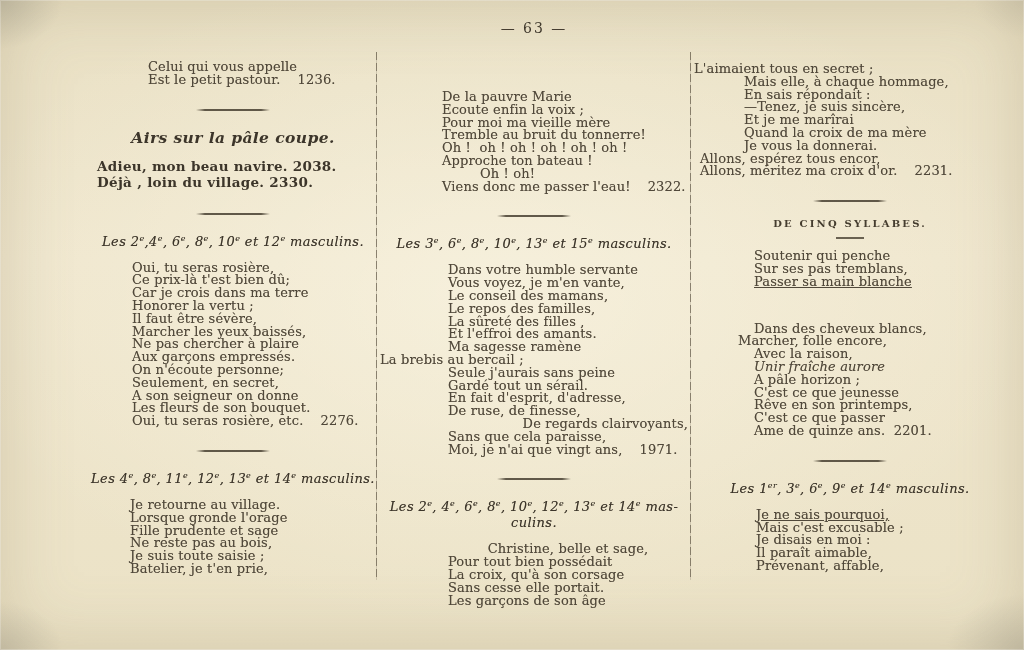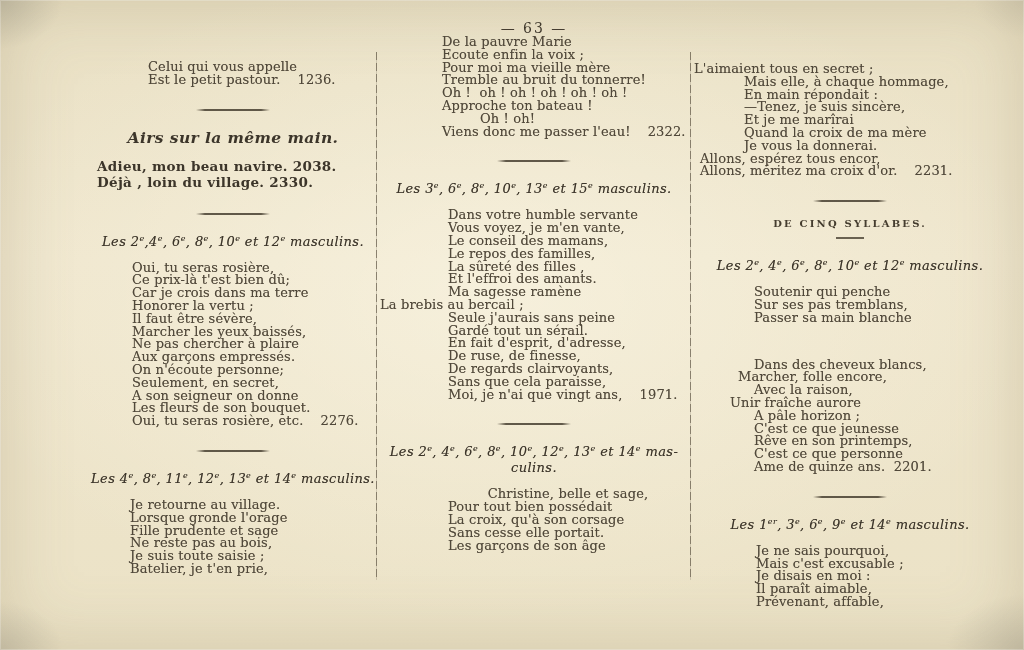--- a/index.html
+++ b/index.html
@@ -38,21 +38,21 @@
     position: absolute;
     top: 20px; left: 380px; width: 308px;
     text-align: center;
     font-size: 14px;
     letter-spacing: 2px;
     color: #3f382c;
   }
 
   .col { position: absolute; top: 0; }
   .col-left   { left: 90px;  width: 286px; padding-top: 50px; }
-  .col-center { left: 380px; width: 308px; padding-top: 25px; }
+  .col-center { left: 380px; width: 308px; padding-top: 80px; }
   .col-right  { left: 694px; width: 312px; padding-top: 52px; }
 
   .line { white-space: pre; }
 
   .block-poem { margin-top: 11px; font-size: 13px; line-height: 12.8px; color: #50483a; }
   .block-poem .line { letter-spacing: 0.15px; text-shadow: 0 0 0.5px rgba(70,60,45,.45); }
 
   .block-divider {
     width: 74px; height: 2px;
     margin: 22px auto 4px auto;
@@ -115,21 +115,21 @@
   <div class="page-number">— 63 —</div>
   <div class="vrule left"></div>
   <div class="vrule right"></div>
   <div class="col col-left">
       <div class="block block-poem">
         <div class="line" style="margin-left: 58px;">Celui qui vous appelle</div>
         <div class="line" style="margin-left: 58px;">Est le petit pastour.    1236.</div>
       </div>
       <div class="block block-divider"></div>
       <div class="block block-air-title">
-        <div class="line">Airs sur la même main.</div>
+        <div class="line">Airs sur la pâle coupe.</div>
       </div>
       <div class="block block-song-list">
         <div class="line">Adieu, mon beau navire. 2038.</div>
         <div class="line">Déjà , loin du village. 2330.</div>
       </div>
       <div class="block block-divider"></div>
       <div class="block block-heading">
         <div class="line">Les 2<sup>e</sup>,4<sup>e</sup>, 6<sup>e</sup>, 8<sup>e</sup>, 10<sup>e</sup> et 12<sup>e</sup> masculins.</div>
       </div>
       <div class="block block-poem">
@@ -181,76 +181,73 @@
         <div class="line" style="margin-left: 68px;">Le conseil des mamans,</div>
         <div class="line" style="margin-left: 68px;">Le repos des familles,</div>
         <div class="line" style="margin-left: 68px;">La sûreté des filles ,</div>
         <div class="line" style="margin-left: 68px;">Et l'effroi des amants.</div>
         <div class="line" style="margin-left: 68px;">Ma sagesse ramène</div>
         <div class="line" style="">La brebis au bercail ;</div>
         <div class="line" style="margin-left: 68px;">Seule j'aurais sans peine</div>
         <div class="line" style="margin-left: 68px;">Gardé tout un sérail.</div>
         <div class="line" style="margin-left: 68px;">En fait d'esprit, d'adresse,</div>
         <div class="line" style="margin-left: 68px;">De ruse, de finesse,</div>
-        <div class="line" style="margin-left: 68px;">De regards clairvoyants,</div>
+        <div class="line" style="margin-left: 68px; text-align: right;">De regards clairvoyants,</div>
         <div class="line" style="margin-left: 68px;">Sans que cela paraisse,</div>
         <div class="line" style="margin-left: 68px;">Moi, je n'ai que vingt ans,    1971.</div>
       </div>
       <div class="block block-divider"></div>
       <div class="block block-heading">
         <div class="line">Les 2<sup>e</sup>, 4<sup>e</sup>, 6<sup>e</sup>, 8<sup>e</sup>, 10<sup>e</sup>, 12<sup>e</sup>, 13<sup>e</sup> et 14<sup>e</sup> mas-</div>
         <div class="line">culins.</div>
       </div>
       <div class="block block-poem">
         <div class="line" style="margin-left: 68px; text-align: center;">Christine, belle et sage,</div>
         <div class="line" style="margin-left: 68px;">Pour tout bien possédait</div>
         <div class="line" style="margin-left: 68px;">La croix, qu'à son corsage</div>
         <div class="line" style="margin-left: 68px;">Sans cesse elle portait.</div>
         <div class="line" style="margin-left: 68px;">Les garçons de son âge</div>
       </div>
     </div>
   <div class="col col-right">
       <div class="block block-poem">
         <div class="line" style="">L'aimaient tous en secret ;</div>
         <div class="line" style="margin-left: 50px;">Mais elle, à chaque hommage,</div>
-        <div class="line" style="margin-left: 50px;">En main répondait :</div>
+        <div class="line" style="margin-left: 50px;">En sais répondait :</div>
         <div class="line" style="margin-left: 50px;">—Tenez, je suis sincère,</div>
         <div class="line" style="margin-left: 50px;">Et je me marîrai</div>
         <div class="line" style="margin-left: 50px;">Quand la croix de ma mère</div>
         <div class="line" style="margin-left: 50px;">Je vous la donnerai.</div>
         <div class="line" style="margin-left: 6px;">Allons, espérez tous encor,</div>
         <div class="line" style="margin-left: 6px;">Allons, méritez ma croix d'or.    2231.</div>
       </div>
       <div class="block block-divider"></div>
       <div class="block block-caps">
         <div class="line">DE CINQ SYLLABES.</div>
       </div>
       <div class="block block-divider-short"></div>
-      <div class="block block-heading">
-        <div class="line">Les 2<sup>e</sup>, 4<sup>e</sup>, 6<sup>e</sup>, 8<sup>e</sup>, 10<sup>e</sup> et 12<sup>e</sup> masculins.</div>
-      </div>
       <div class="block block-poem">
         <div class="line" style="margin-left: 60px;">Soutenir qui penche</div>
         <div class="line" style="margin-left: 60px;">Sur ses pas tremblans,</div>
-        <div class="line" style="margin-left: 60px;">Passer sa main blanche</div>
+        <div class="line" style="margin-left: 60px; text-decoration: underline;">Passer sa main blanche</div>
         <div class="line" style="margin-left: 60px; margin-top: 34px;">Dans des cheveux blancs,</div>
         <div class="line" style="margin-left: 44px;">Marcher, folle encore,</div>
         <div class="line" style="margin-left: 60px;">Avec la raison,</div>
-        <div class="line" style="margin-left: 36px;">Unir fraîche aurore</div>
+        <div class="line" style="margin-left: 60px; font-style: italic;">Unir fraîche aurore</div>
         <div class="line" style="margin-left: 60px;">A pâle horizon ;</div>
         <div class="line" style="margin-left: 60px;">C'est ce que jeunesse</div>
         <div class="line" style="margin-left: 60px;">Rêve en son printemps,</div>
-        <div class="line" style="margin-left: 60px;">C'est ce que personne</div>
+        <div class="line" style="margin-left: 60px;">C'est ce que passer</div>
         <div class="line" style="margin-left: 60px;">Ame de quinze ans.  2201.</div>
       </div>
       <div class="block block-divider"></div>
       <div class="block block-heading">
         <div class="line">Les 1<sup>er</sup>, 3<sup>e</sup>, 6<sup>e</sup>, 9<sup>e</sup> et 14<sup>e</sup> masculins.</div>
       </div>
       <div class="block block-poem">
-        <div class="line" style="margin-left: 62px;">Je ne sais pourquoi,</div>
+        <div class="line" style="margin-left: 62px; text-decoration: underline;">Je ne sais pourquoi,</div>
         <div class="line" style="margin-left: 62px;">Mais c'est excusable ;</div>
         <div class="line" style="margin-left: 62px;">Je disais en moi :</div>
         <div class="line" style="margin-left: 62px;">Il paraît aimable,</div>
         <div class="line" style="margin-left: 62px;">Prévenant, affable,</div>
       </div>
     </div>
 </div>
 
 </body></html>

